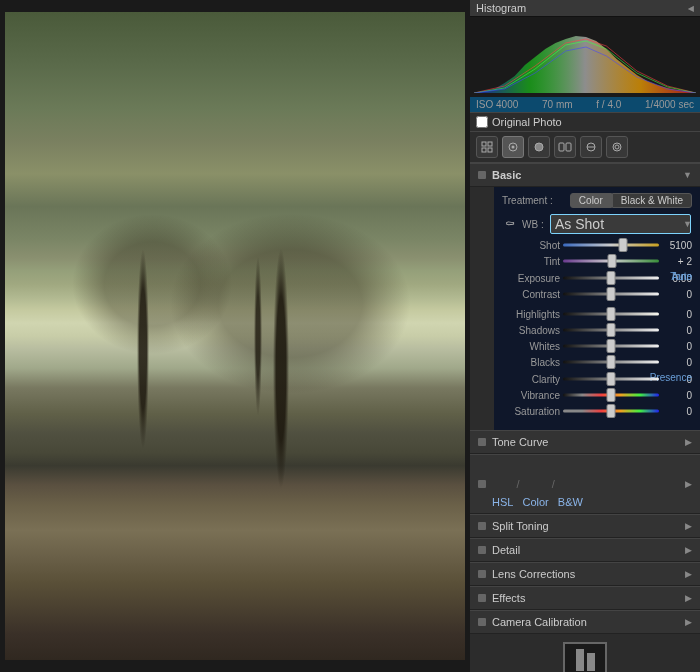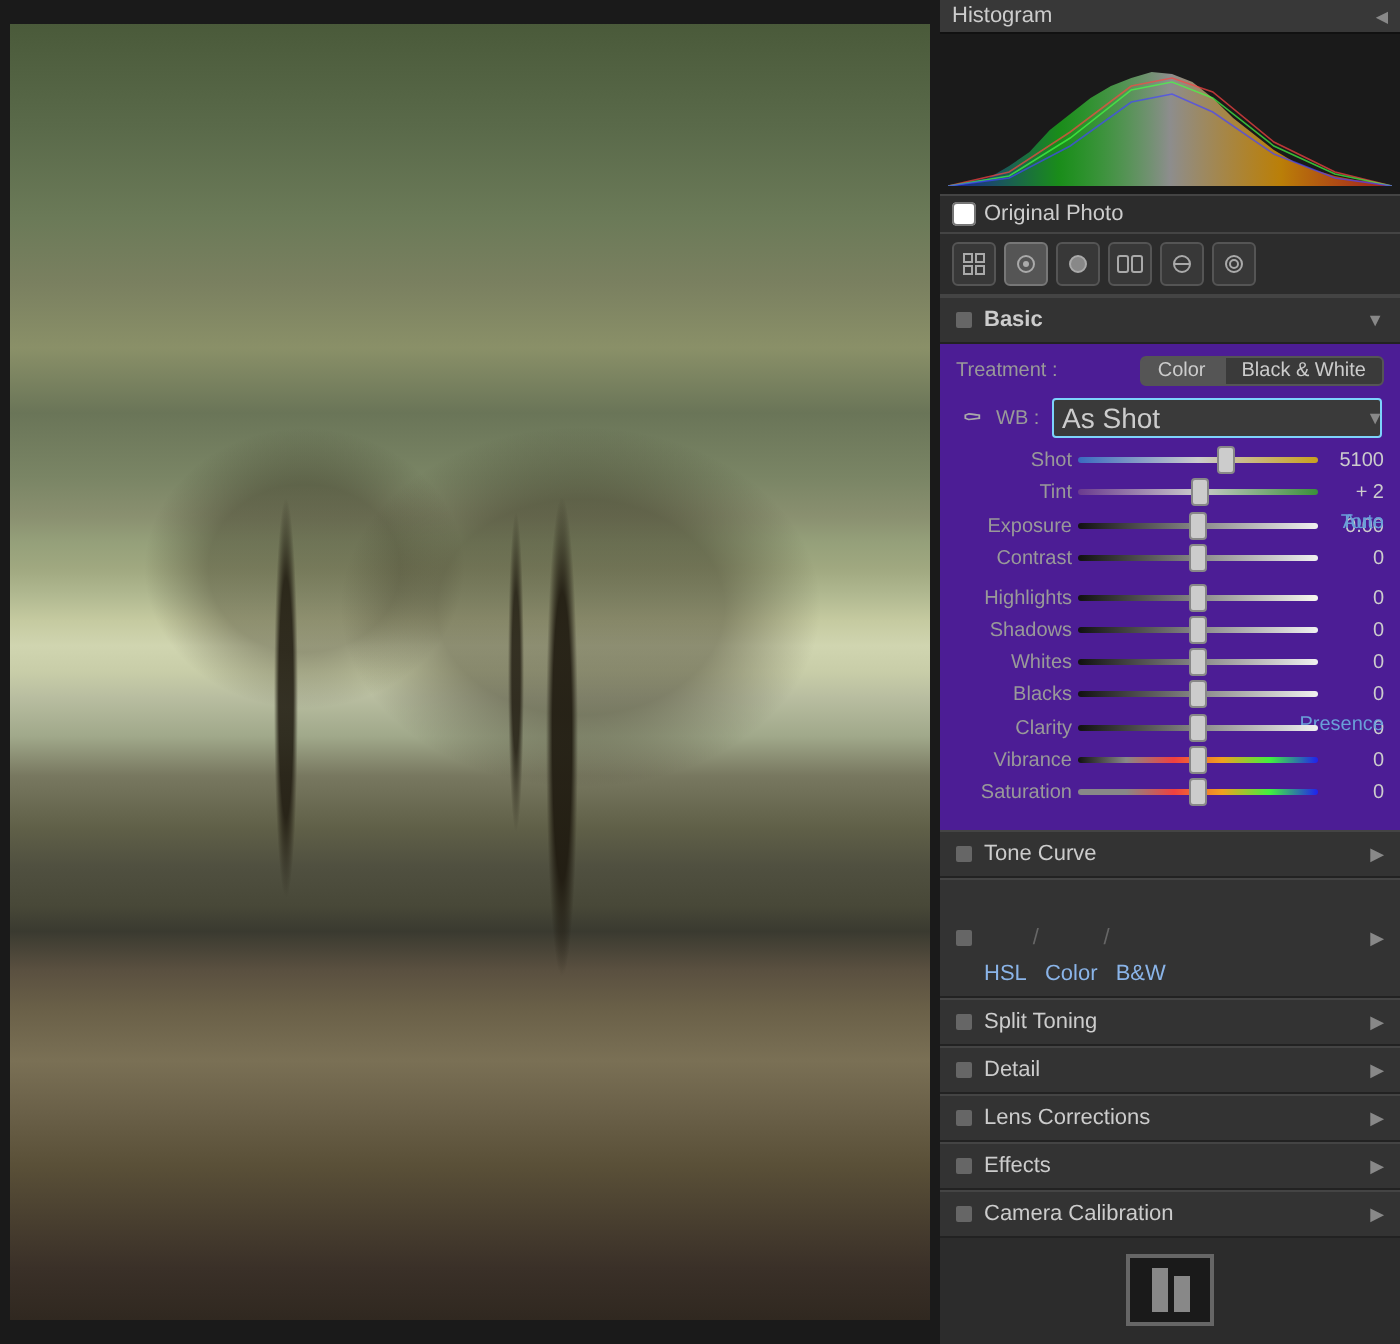--- a/index.html
+++ b/index.html
@@ -210,22 +210,23 @@
       color: #ccc;
       font-weight: bold;
     }
     .panel-arrow {
       color: #888;
       font-size: 9px;
     }
 
     
     .basic-panel {
-      background: #4c1d95;
+      background: #0f172a;
       padding: 6px 8px;
+      margin-left: 24px;
     }
 
     
     .treatment-row {
       display: flex;
       align-items: center;
       justify-content: space-between;
       margin-bottom: 6px;
     }
     .treatment-label {
@@ -479,20 +480,26 @@
         <polyline points="0,72 10,70 20,68 30,62 40,55 50,44 60,36 70,28 80,22 90,18 100,15 110,16 120,20 130,28 140,38 150,46 160,54 170,60 180,64 190,67 200,69 210,70 218,72" fill="none" stroke="none"></polyline>
         <polygon points="0,72 10,70 20,68 30,62 40,55 50,44 60,36 70,28 80,22 90,18 100,15 110,16 120,20 130,28 140,38 150,46 160,54 170,60 180,64 190,67 200,69 210,70 218,72 218,72 0,72" fill="url(#histGrad)"></polygon>
 
         <polyline points="0,72 30,65 60,45 90,22 110,18 130,25 160,50 190,65 218,72" fill="none" stroke="#ff4444" stroke-width="0.8" opacity="0.7"></polyline>
 
         <polyline points="0,72 30,67 60,48 90,24 110,20 130,28 160,52 190,66 218,72" fill="none" stroke="#44ff44" stroke-width="0.8" opacity="0.7"></polyline>
 
         <polyline points="0,72 30,68 60,52 90,30 110,26 130,35 160,56 190,68 218,72" fill="none" stroke="#4444ff" stroke-width="0.8" opacity="0.7"></polyline>
       </svg>
     </div>
+    <div class="histogram-info">
+      <span>ISO 4000</span>
+      <span>70 mm</span>
+      <span>f / 4.0</span>
+      <span>1/4000 sec</span>
+    </div>
   </div>
 
   <div class="original-photo-row">
     <input type="checkbox" style="">
     <span>Original Photo</span>
   </div>
 
   <div class="toolbar">
     <div class="tool-btn">
       <svg width="12" height="12" viewBox="0 0 12 12">

